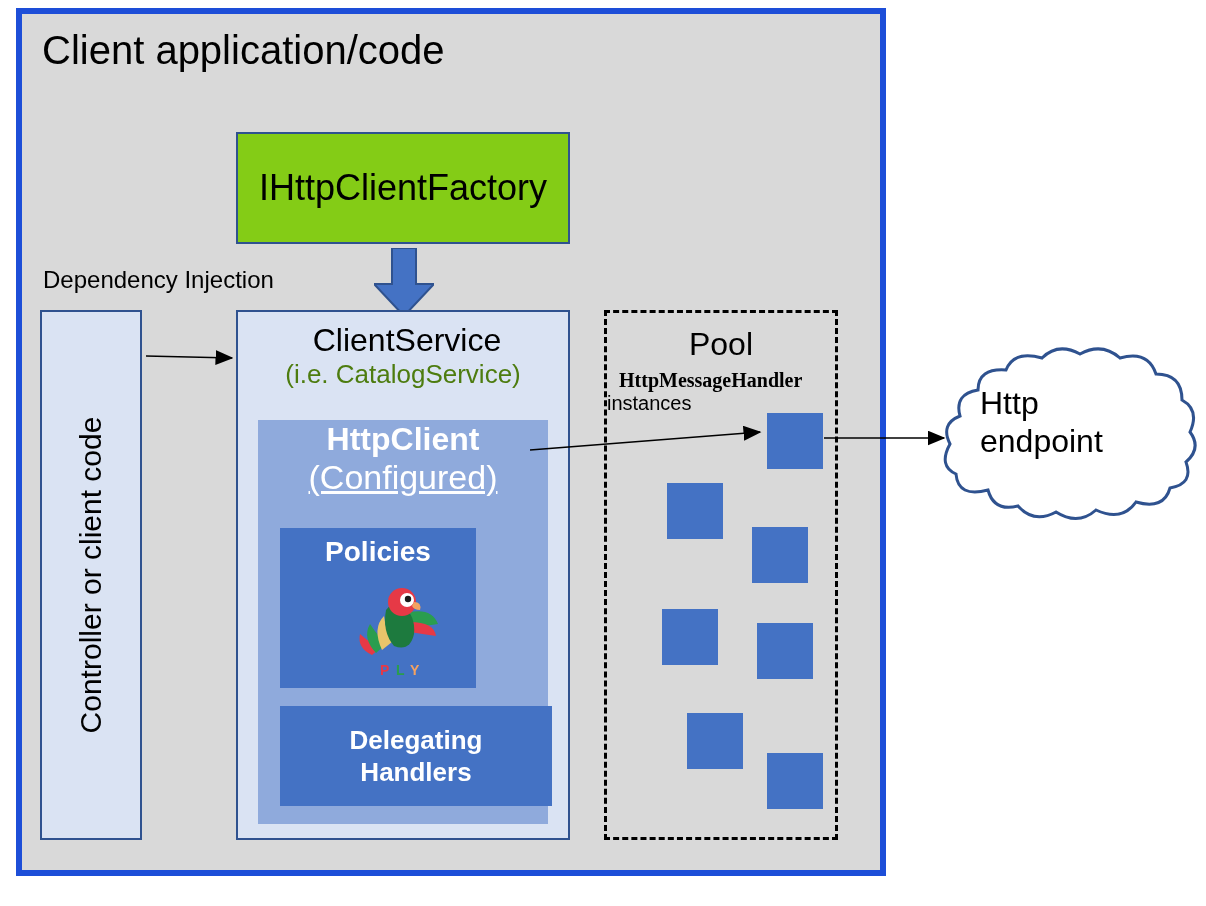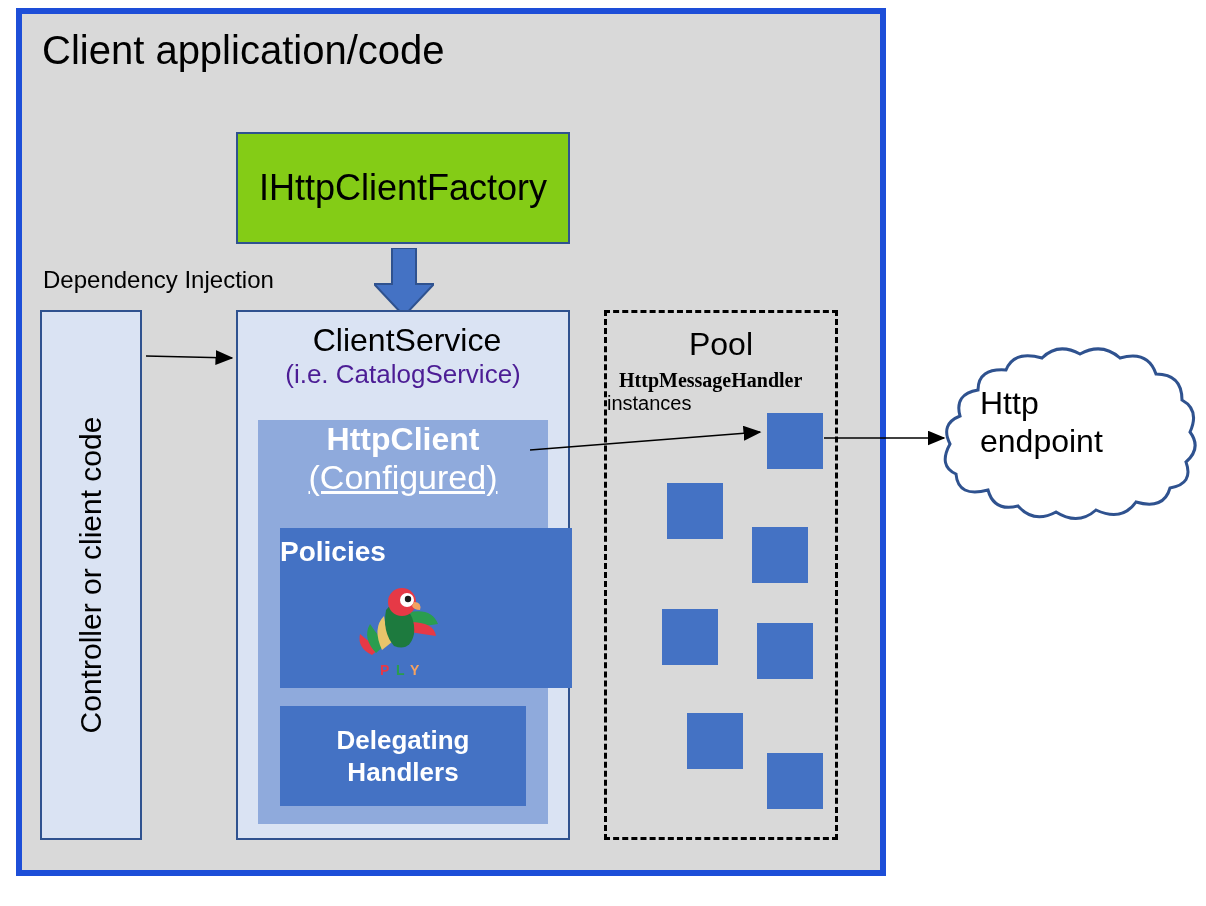--- a/index.html
+++ b/index.html
@@ -83,21 +83,21 @@
     border: 2px solid #2f528f;
     text-align: center;
   }
   .service-title {
     font-size: 32px;
     margin-top: 10px;
     margin-left: 8px;
   }
   .service-sub {
     font-size: 26px;
-    color: #4c1d95;
+    color: #4d7c0f;
   }
   .httpclient-box {
     left: 258px;
     top: 420px;
     width: 290px;
     height: 404px;
     background: #8faadc;
     text-align: center;
     color: #fff;
   }
@@ -106,41 +106,42 @@
     font-weight: bold;
     margin-top: 1px;
   }
   .httpclient-sub {
     font-size: 34px;
     text-decoration: underline;
   }
   .policies-box {
     left: 280px;
     top: 528px;
-    width: 292px;
+    width: 196px;
     height: 160px;
     background: #4472c4;
     color: #fff;
+    text-align: center;
   }
   .policies-title {
     font-size: 28px;
     font-weight: bold;
     margin-top: 8px;
   }
   .parrot-wrap {
     position: absolute;
     left: 352px;
     top: 580px;
     width: 100px;
     height: 100px;
   }
   .delegating-box {
     left: 280px;
     top: 706px;
-    width: 246px;
+    width: 272px;
     height: 100px;
     background: #4472c4;
     color: #fff;
     font-weight: bold;
     font-size: 26px;
     line-height: 1.25;
     text-align: center;
     display: flex;
     align-items: center;
     justify-content: center;

